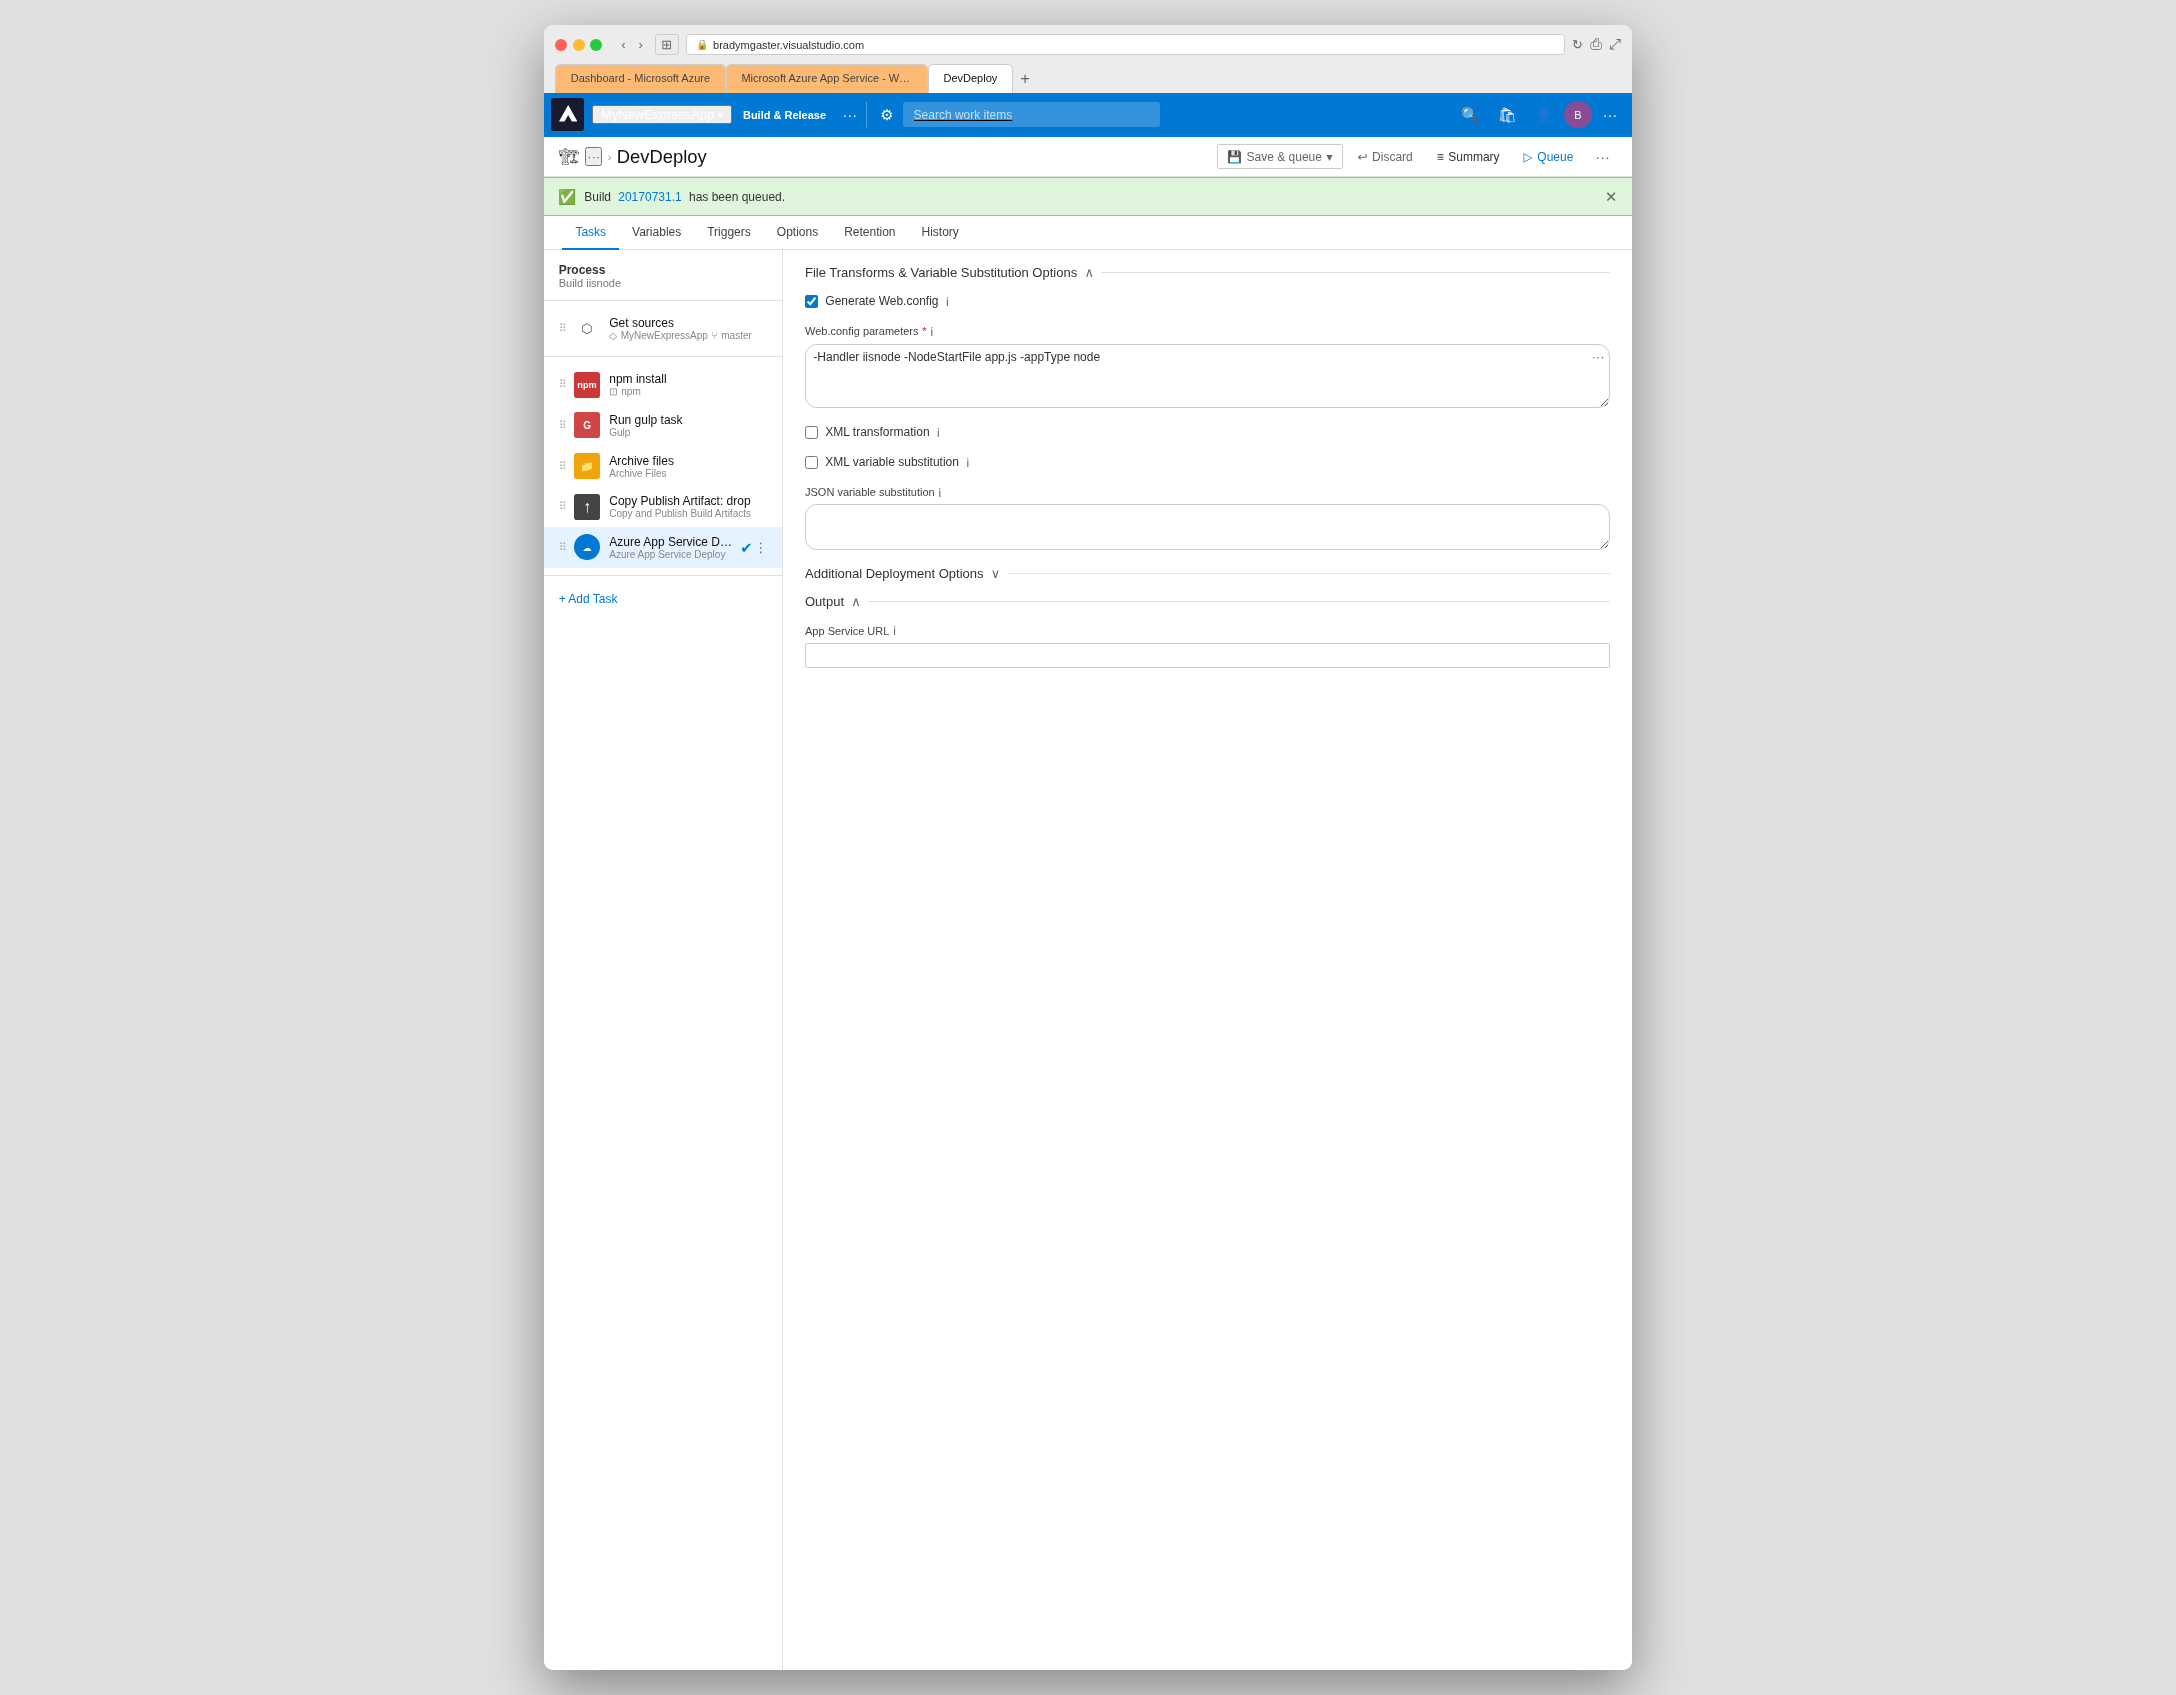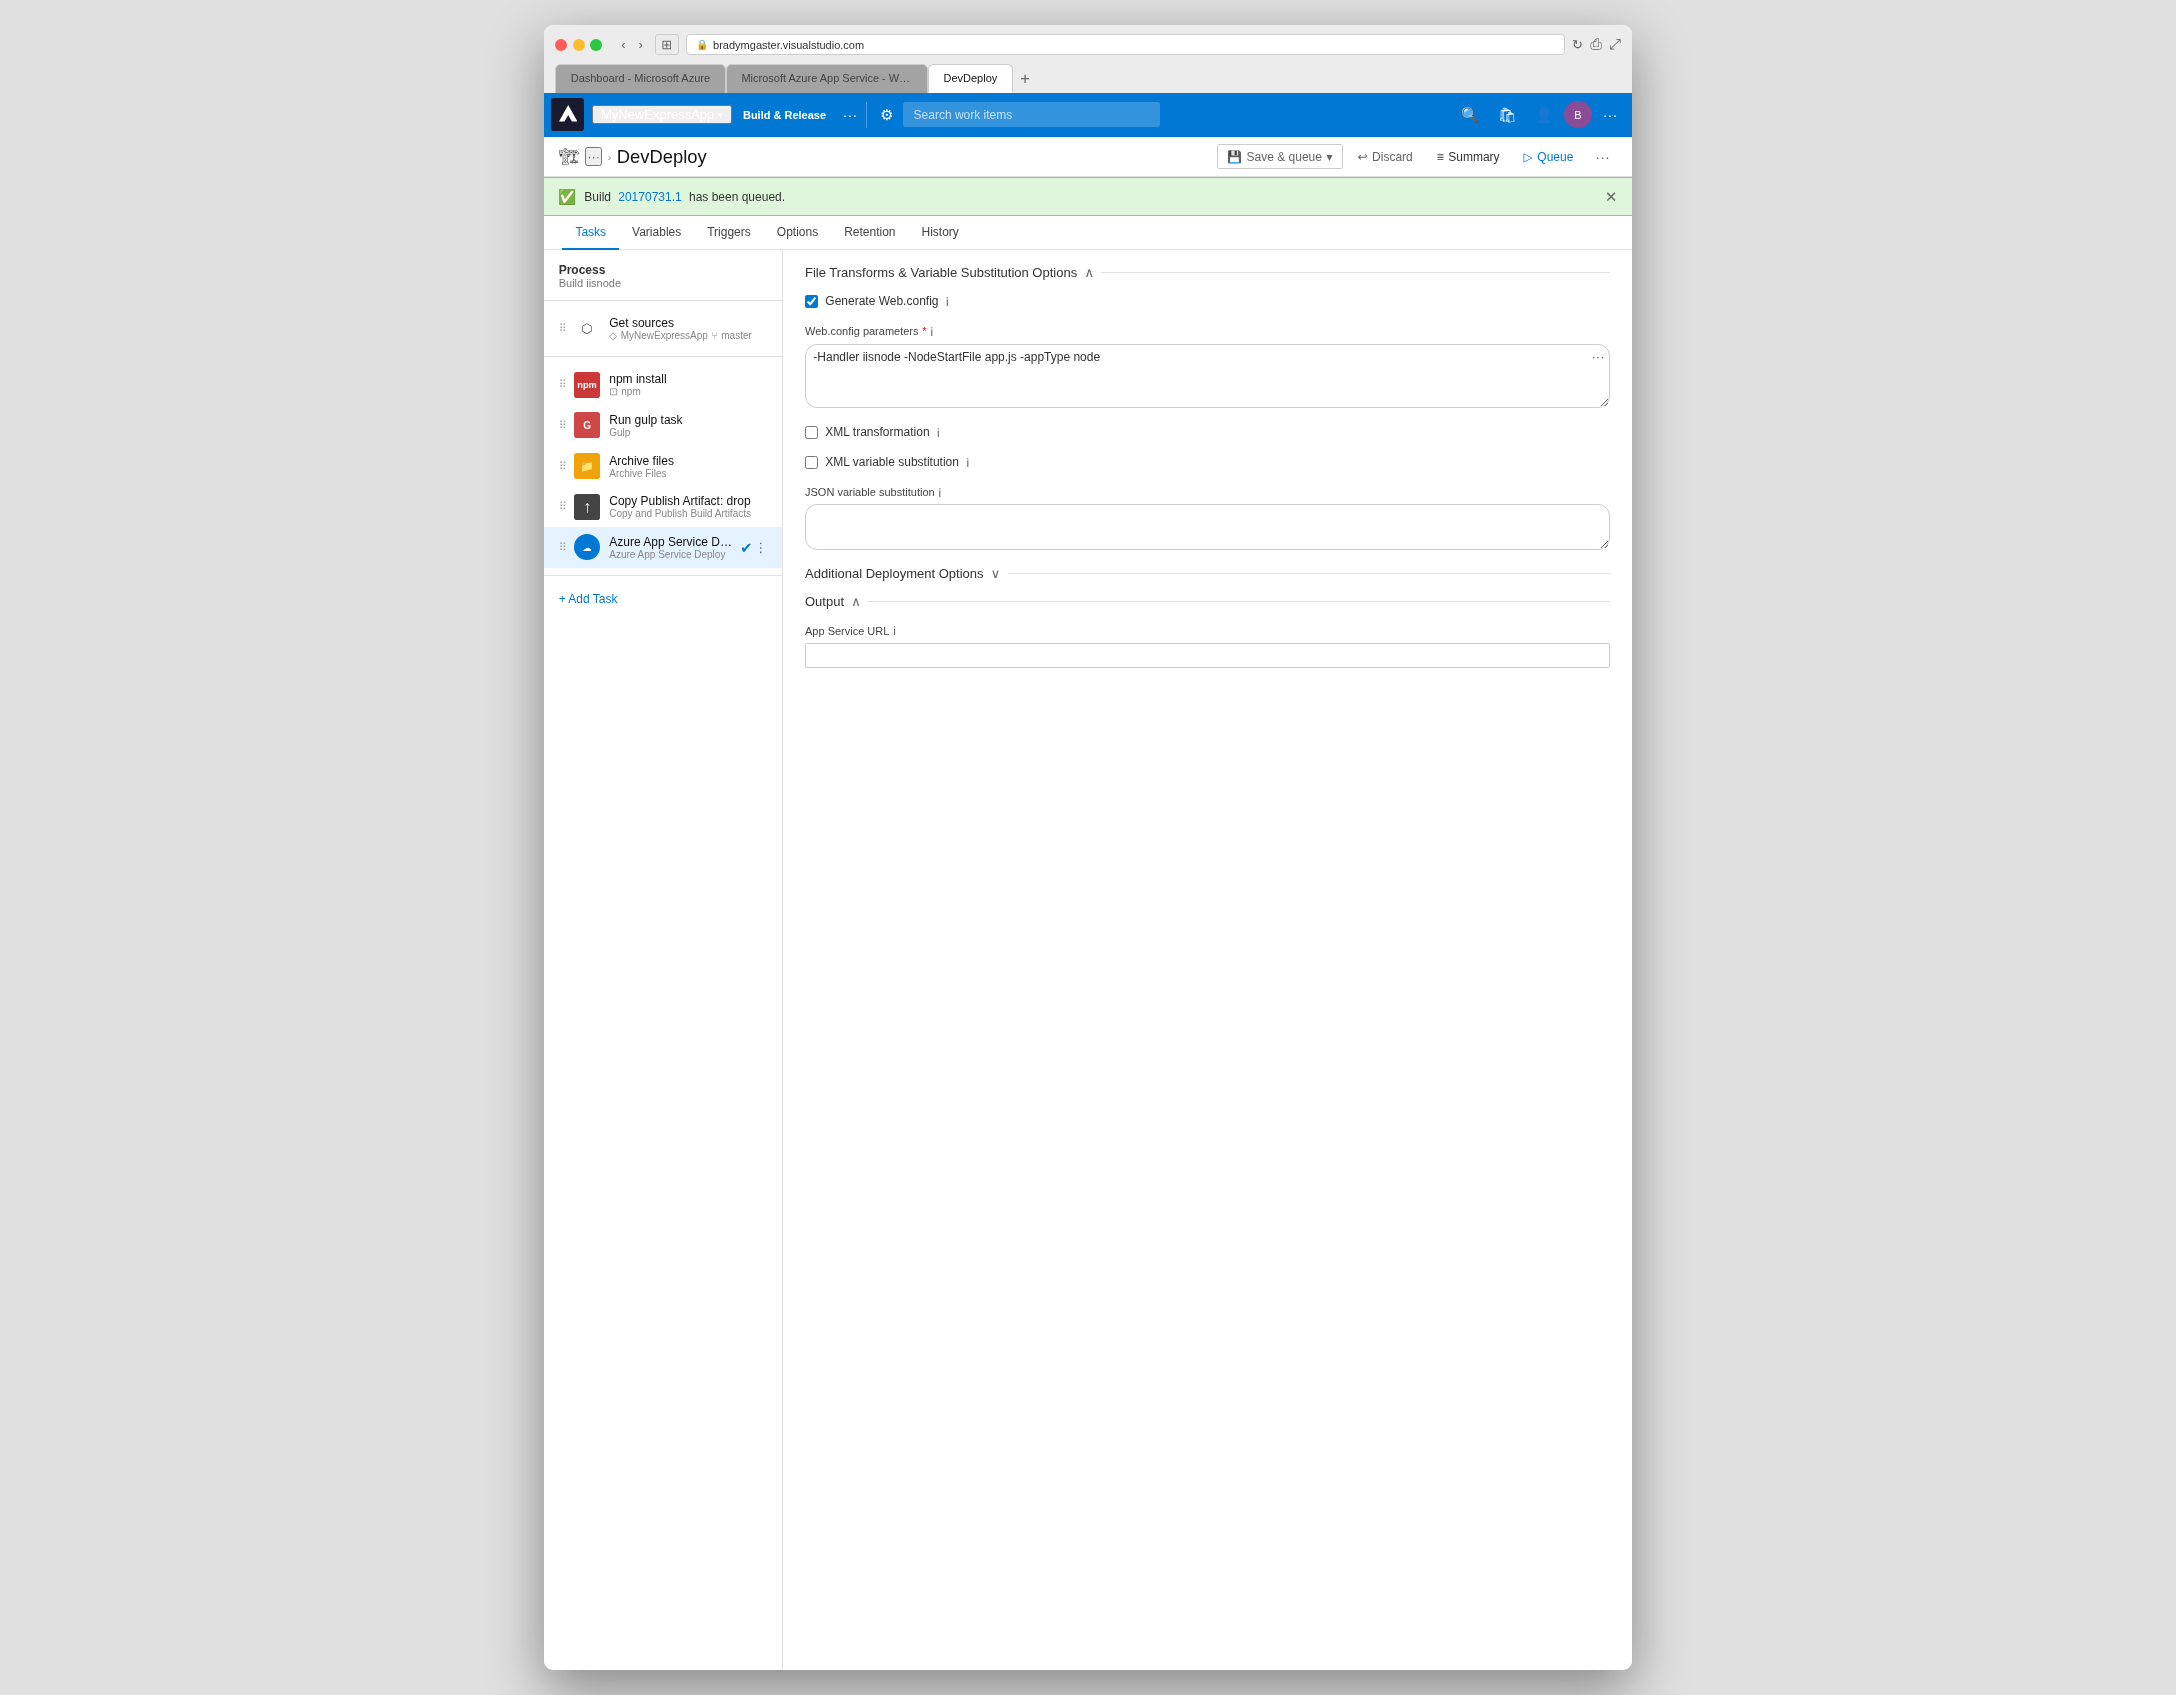--- a/index.html
+++ b/index.html
@@ -60,21 +60,21 @@
     }
     .share-btn, .fullscreen-btn {
       background: none; border: none; cursor: pointer; color: #666; font-size: 14.7px;
     }
 
     .browser-tabs {
       display: flex;
       gap: 0;
     }
     .browser-tab {
-      background: #a3a3a3;
+      background: #fdba74;
       padding: 6.4px 14.7px;
       font-size: 11px;
       color: #444;
       border-radius: 5.5px 5.5px 0 0;
       border: 0.9px solid #ccc;
       border-bottom: none;
       cursor: pointer;
       white-space: nowrap;
       max-width: 202px;
       overflow: hidden;
@@ -152,24 +152,25 @@
       cursor: pointer;
       font-size: 14.7px;
       padding: 0 9.2px;
     }
     .nav-search {
       flex: 1;
       background: rgba(255,255,255,0.2);
       border: none;
       border-radius: 2.8px;
       padding: 5.5px 11px;
-      color: #ffffff;
+      color: #000000;
       font-size: 12px;
       outline: none;
       max-width: 257px;
+      text-decoration: underline;
     }
     .nav-search::placeholder { color: rgba(255,255,255,0.7); }
 
     .nav-right {
       display: flex;
       align-items: center;
       gap: 3.7px;
       margin-left: auto;
     }
     .nav-icon-btn {

